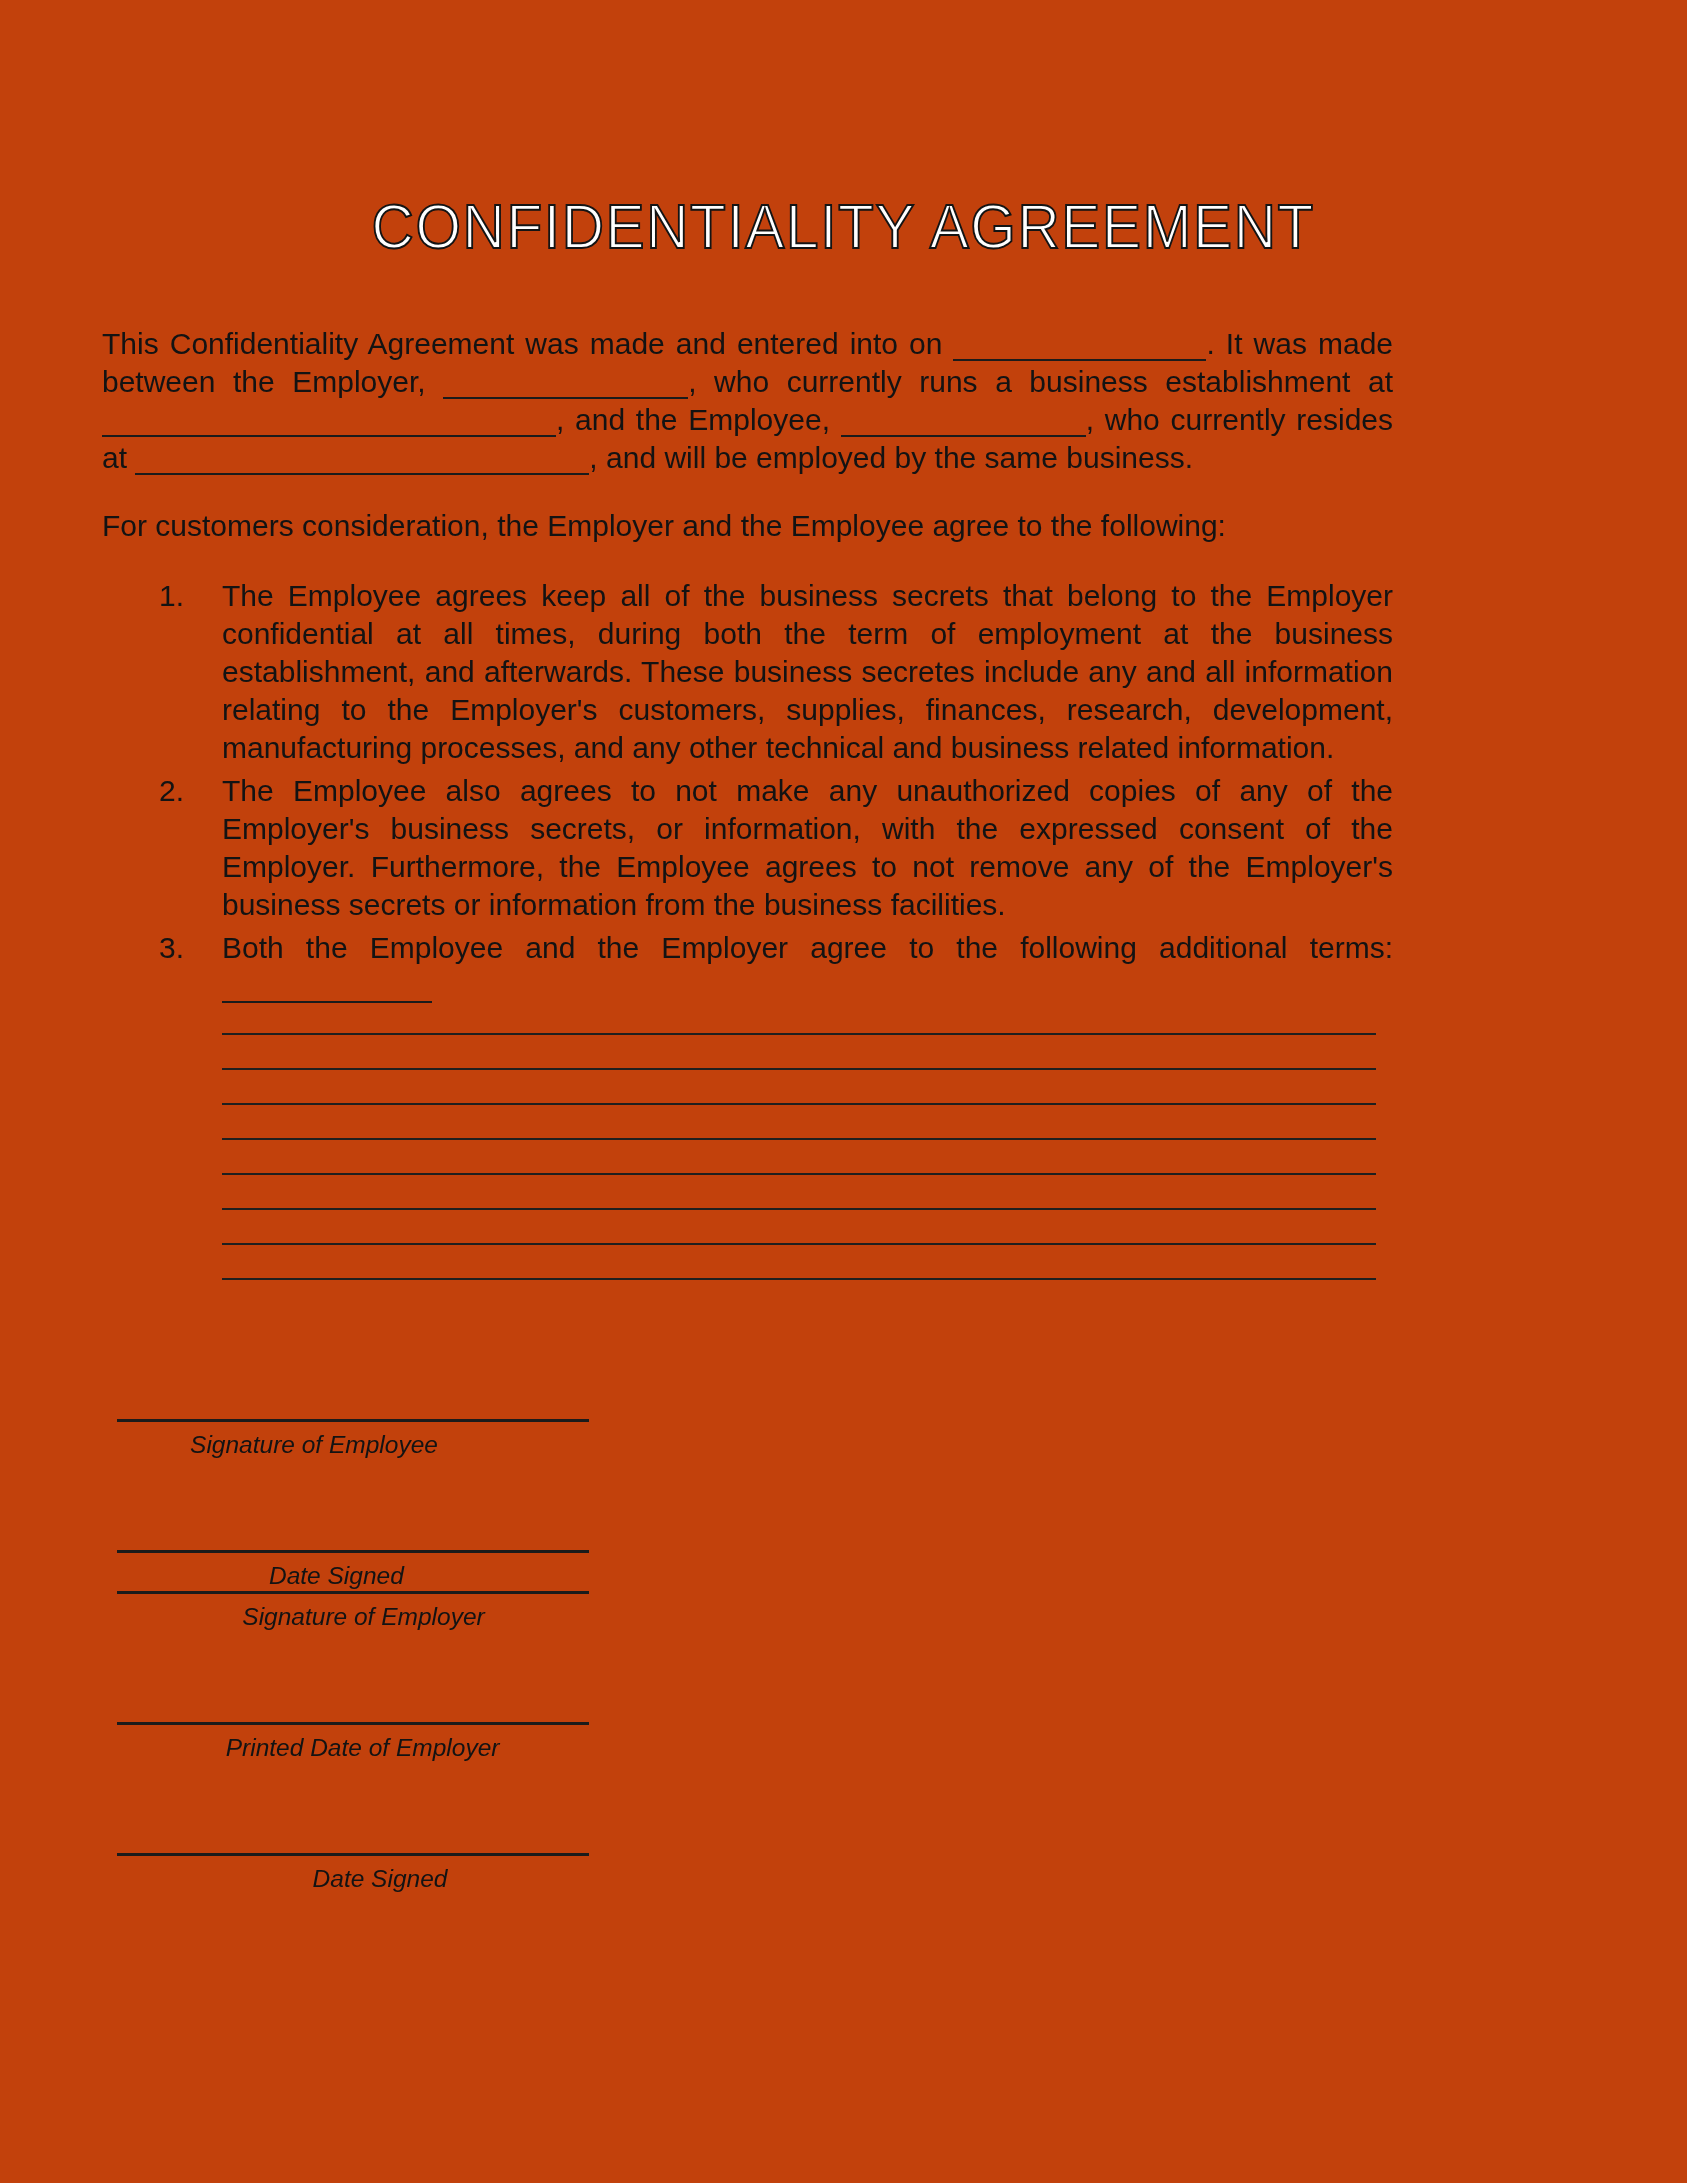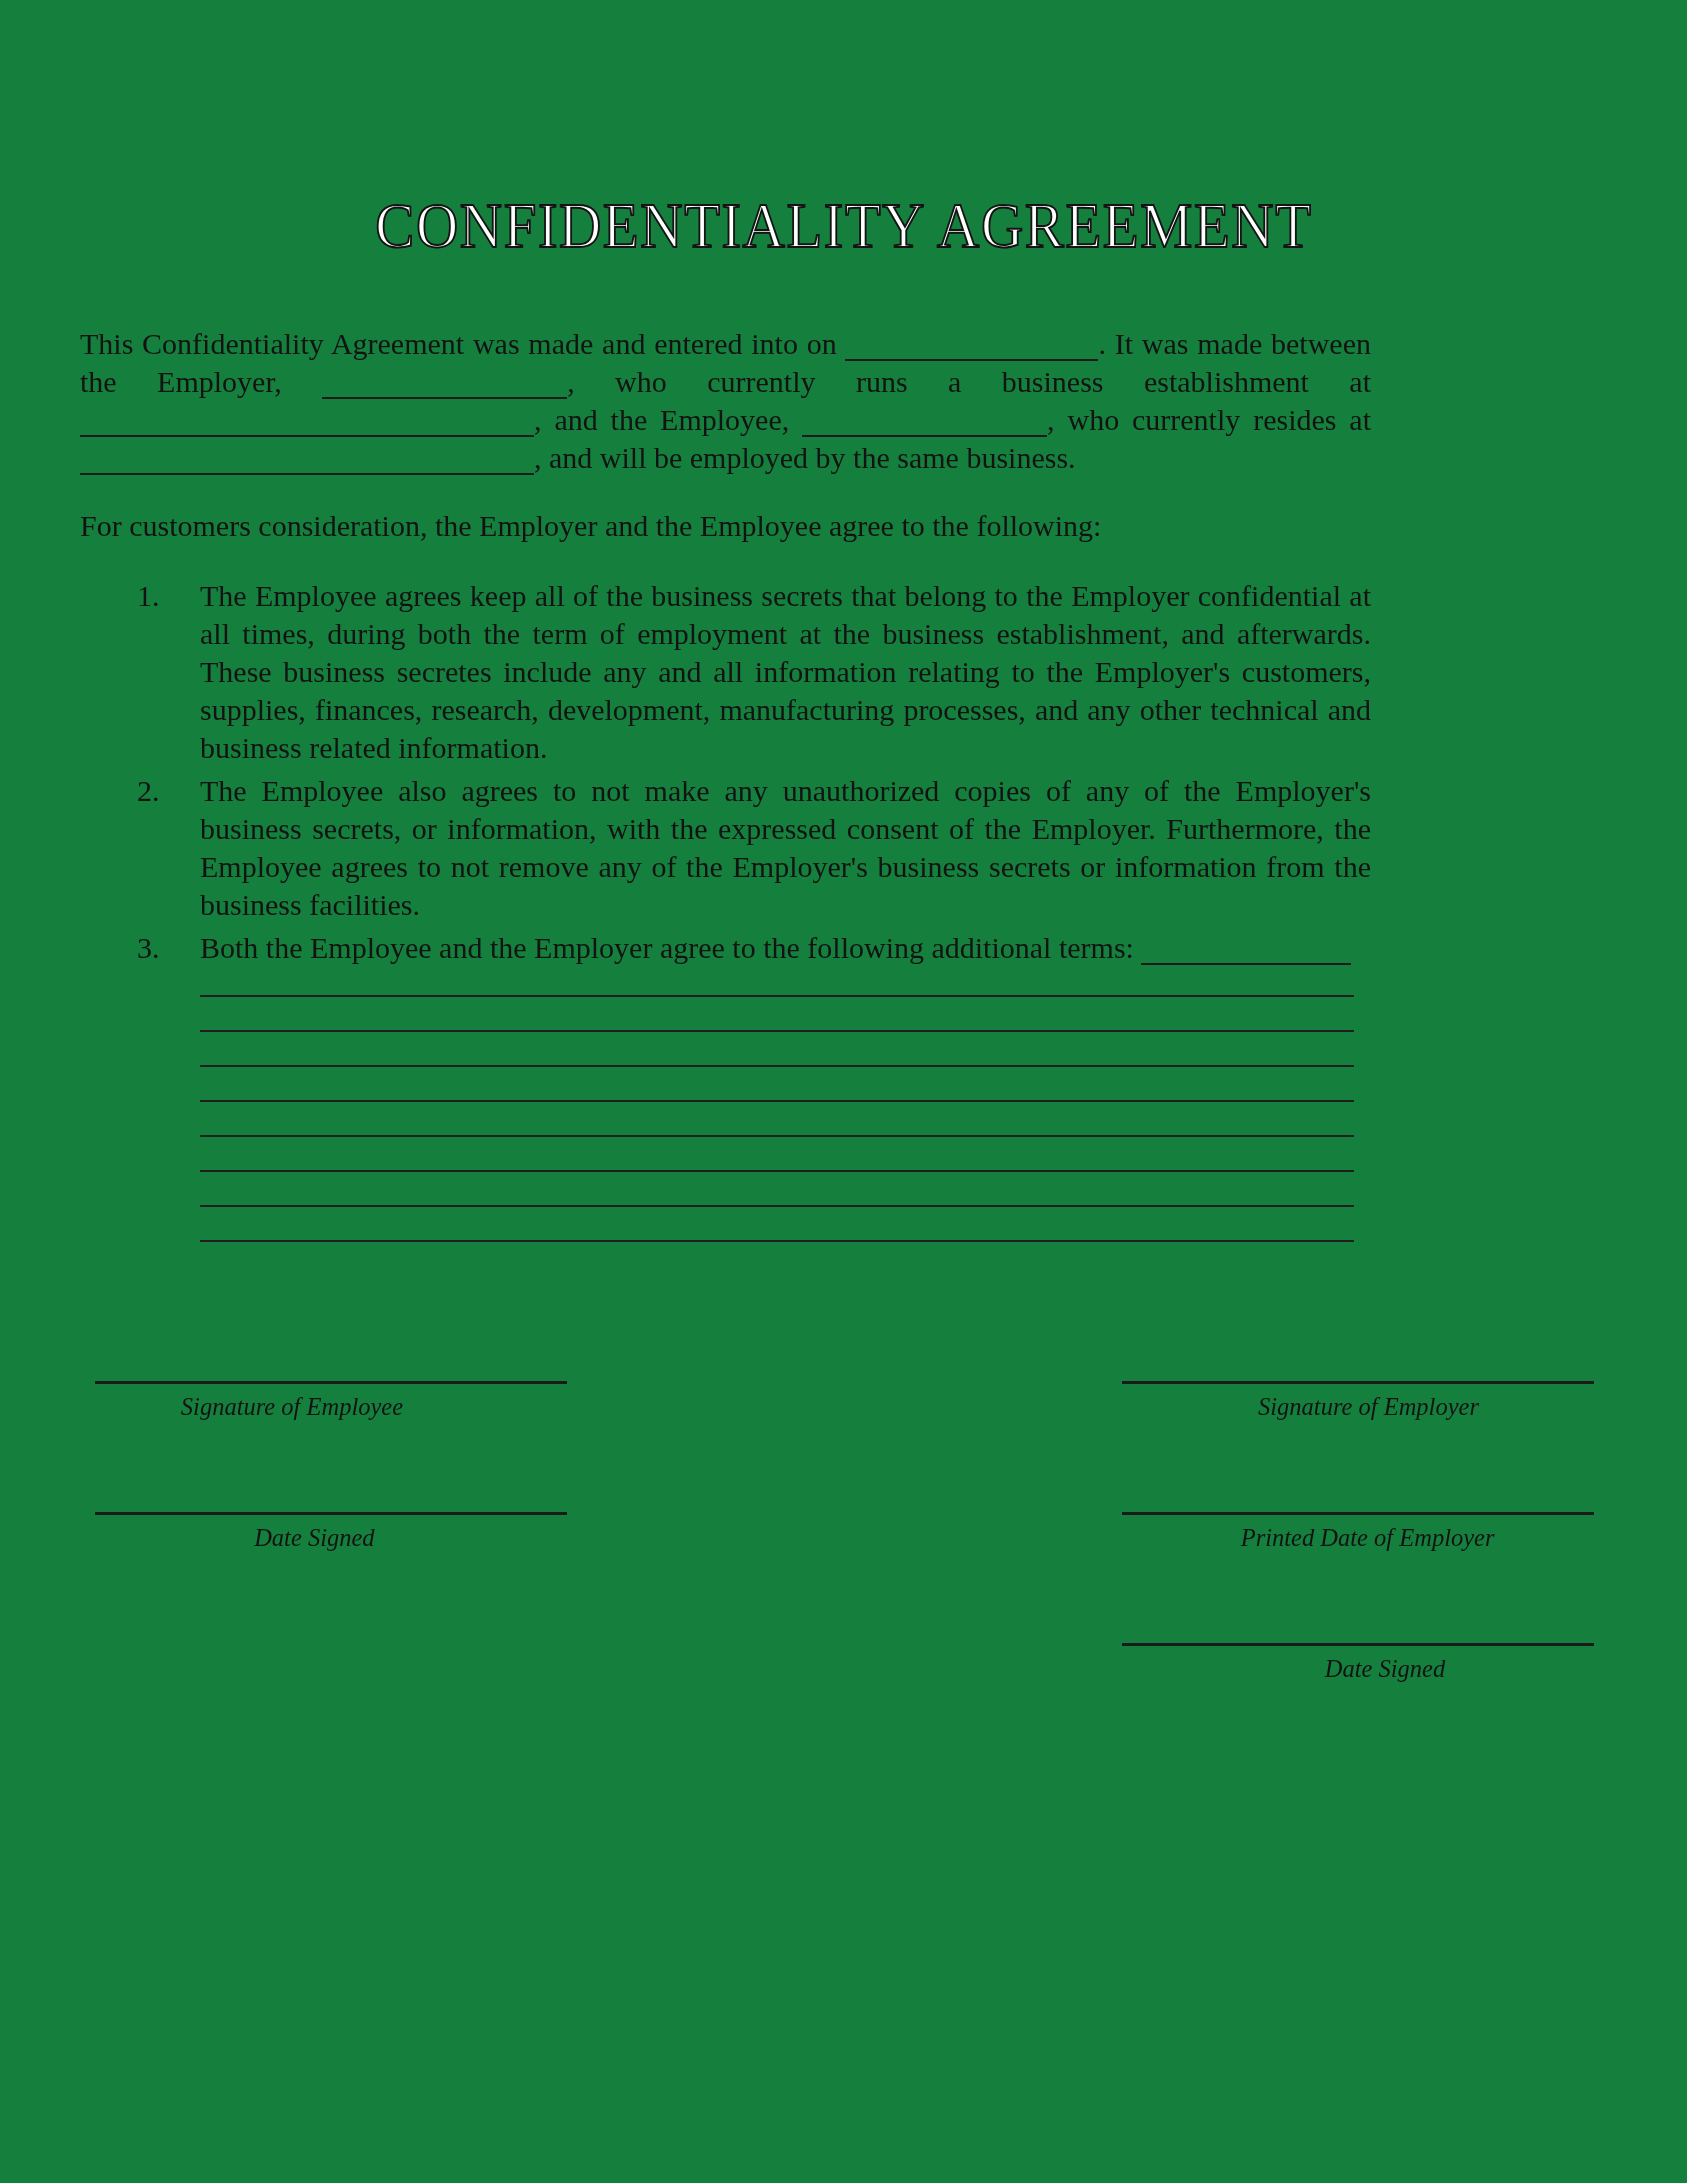--- a/index.html
+++ b/index.html
@@ -1,25 +1,25 @@
 <!DOCTYPE html>
 <html style="font-size:14px"><head>
 <meta charset="utf-8">
 <style>
   html, body { margin: 0; padding: 0; background: #ffffff; }
   .page {
     position: relative;
     width: 1687px;
     height: 2184px;
-    background: #15803d;
-    font-family: Liberation Serif, serif;
+    background: #c2410c;
+    font-family: Liberation Sans, sans-serif;
     color: #161616;
     overflow: hidden;
     box-sizing: border-box;
-    padding: 0 80px;
+    padding: 0 102px;
   }
 
   
   h1.doc-title {
     margin: 195px 0 67px 0;
     text-align: center;
     font-weight: normal;
     line-height: 63px;
     height: 63px;
   }
@@ -64,22 +64,23 @@
   .rule {
     box-sizing: border-box;
     height: 35px;
     border-bottom: 2.6px solid #1f1f1f;
   }
 
   
   .sig-section {
     margin-top: 139px;
     display: flex;
-    justify-content: space-between;
+    justify-content: flex-start;
     padding: 0 13px 0 15px;
+    flex-direction: column;
   }
   .sig-col { width: 472px; }
   .sig-block { margin-bottom: 90px; }
   .sig-block:last-child { margin-bottom: 0; }
   .sig-line { border-bottom: 3.5px solid #1b1b1b; height: 0; }
   .sig-label {
     margin-top: 7px;
     text-align: center;
     font-style: italic;
     font-size: 24.5px;

